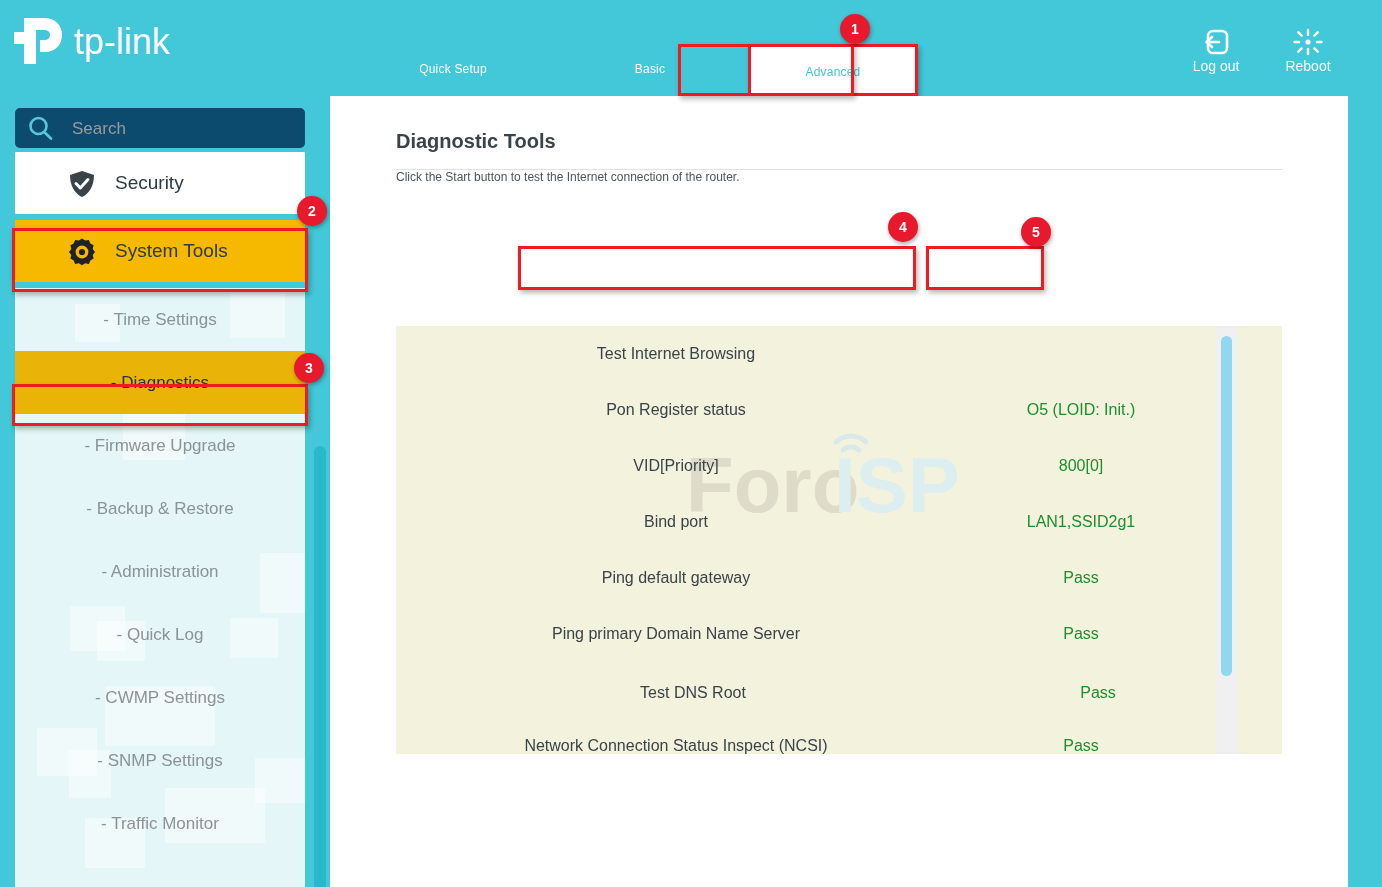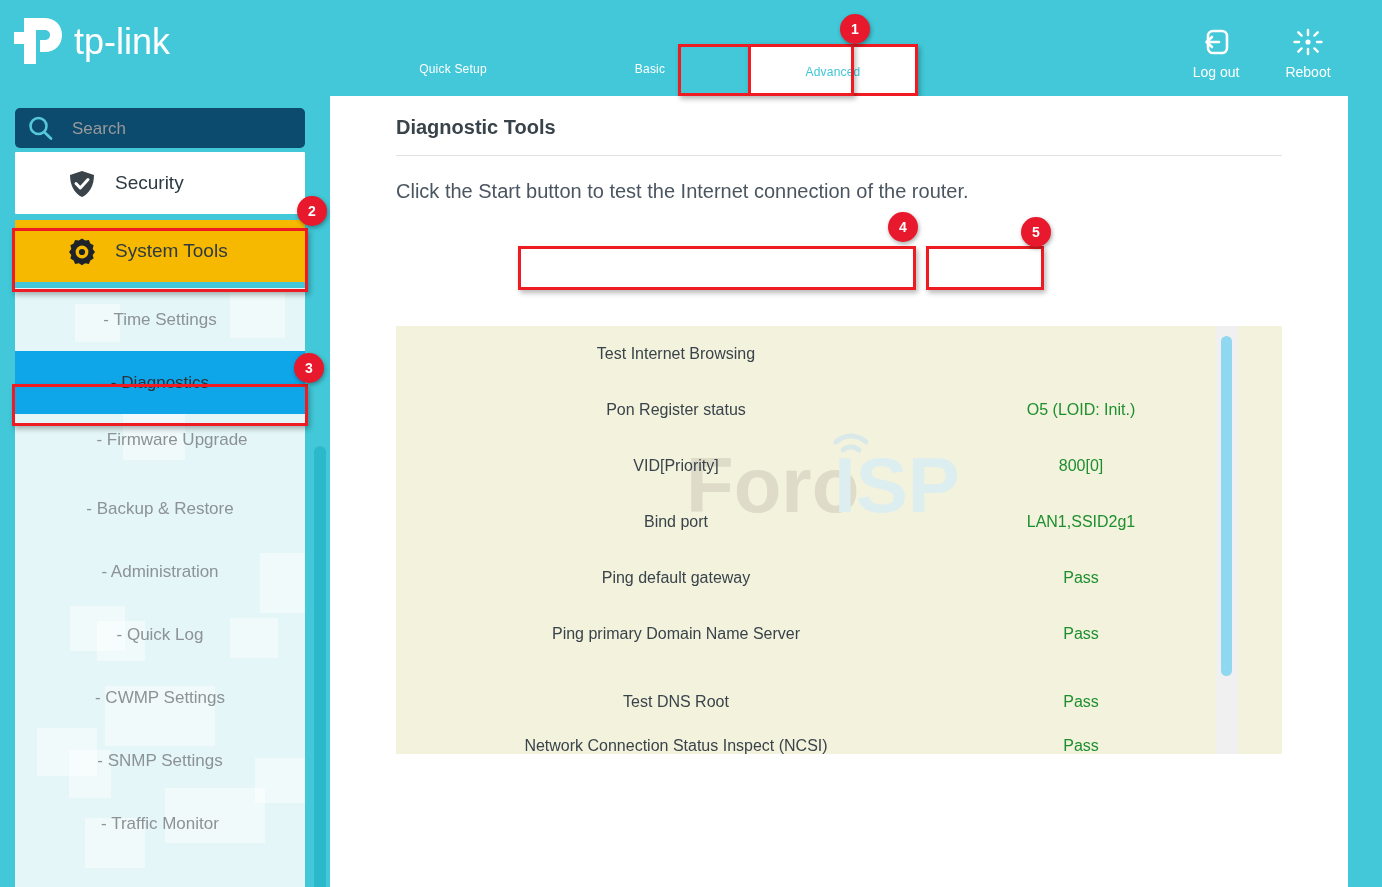--- a/index.html
+++ b/index.html
@@ -28,21 +28,21 @@
     border:3px solid #ee1c22;box-sizing:border-box;
     box-shadow:2px 3px 5px rgba(0,0,0,.28);
   }
 
   .topicons{position:absolute;right:28px;top:28px;height:58px;}
   .topicon{
     float:left;width:92px;text-align:center;color:#ffffff;cursor:pointer;
   }
   .topicon .gl{display:block;height:30px;}
   .topicon .gl svg{display:block;margin:0 auto;}
-  .topicon .lbl{display:block;font-size:14px;margin-top:6px;}
+  .topicon .lbl{display:block;font-size:14px;}
 
   
   .sidebar{
     position:absolute;left:0;top:96px;width:330px;height:791px;
     background:#42c8d8;overflow:hidden;
   }
   .searchbox{
     position:absolute;left:15px;top:12px;width:290px;height:40px;
     background:#0c4a6e;border-radius:5px;
   }
@@ -72,33 +72,33 @@
 
   .subnav{
     position:absolute;left:15px;top:192px;width:290px;height:766px;
     background:#e4f6f7;overflow:hidden;
   }
   .wm{position:absolute;background:#ffffff;opacity:.45;}
   .subitem{
     position:absolute;left:0;width:290px;height:63px;line-height:63px;
     text-align:center;font-size:17px;color:#8c9296;cursor:pointer;
   }
-  .subitem.sel{color:#27343c;background:#0ea5e9;}
+  .subitem.sel{color:#27343c;background:#eab308;}
 
   .sbar-track{position:absolute;left:314px;top:350px;width:12px;height:536px;}
   .sbar-thumb{position:absolute;left:0;top:0;width:12px;height:536px;background:#2cb8cb;border-radius:6px;}
 
   
   .content{
     position:absolute;left:330px;top:96px;width:1018px;height:791px;background:#ffffff;
   }
   .panel{position:absolute;left:66px;top:0;width:886px;}
-  .ptitle{font-size:20px;font-weight:bold;color:#39434a;padding-top:20px;}
+  .ptitle{font-size:20px;font-weight:bold;color:#39434a;padding-top:34px;}
   .phr{margin-top:16px;height:1px;background:#dfe2e4;}
-  .pdesc{margin-top:24px;font-size:20px;color:#4a5560;}
+  .pdesc{font-size:12px;color:#4a5560;}
 
   .formrow{position:absolute;left:66px;top:248px;width:900px;height:44px;}
   .flabel{
     position:absolute;left:0;top:0;height:44px;line-height:44px;
     font-size:16px;color:#4a5560;
   }
   .selwrap{
     position:absolute;left:126px;top:0;width:390px;height:42px;
     background:#ffffff;border:1px solid #bfc4c8;box-sizing:border-box;
   }
@@ -239,21 +239,21 @@
       <div class="wm" style="left:215px;top:330px;width:48px;height:40px;"></div>
       <div class="wm" style="left:90px;top:398px;width:110px;height:60px;"></div>
       <div class="wm" style="left:22px;top:440px;width:60px;height:48px;"></div>
       <div class="wm" style="left:54px;top:462px;width:42px;height:48px;"></div>
       <div class="wm" style="left:150px;top:500px;width:100px;height:55px;"></div>
       <div class="wm" style="left:70px;top:530px;width:60px;height:50px;"></div>
       <div class="wm" style="left:240px;top:470px;width:50px;height:45px;"></div>
 
       <div class="subitem" style="top:0px;">- Time Settings</div>
       <div class="subitem sel" style="top:63px;">- Diagnostics</div>
-      <div class="subitem" style="top:120px;padding-left:12px;">- Firmware Upgrade</div>
+      <div class="subitem" style="top:126px;">- Firmware Upgrade</div>
       <div class="subitem" style="top:252px;">- Administration</div>
       <div class="subitem" style="top:189px;">- Backup &amp; Restore</div>
       <div class="subitem" style="top:315px;">- Quick Log</div>
       <div class="subitem" style="top:378px;">- CWMP Settings</div>
       <div class="subitem" style="top:504px;">- Traffic Monitor</div>
       <div class="subitem" style="top:441px;">- SNMP Settings</div>
     </div>
 
     <div class="sbar-track">
       <div class="sbar-thumb"></div>
@@ -306,21 +306,21 @@
         <span class="resval">LAN1,SSID2g1</span>
       </div>
       <div class="resrow" style="top:224px;">
         <span class="resname">Ping default gateway</span>
         <span class="resval">Pass</span>
       </div>
       <div class="resrow" style="top:280px;">
         <span class="resname">Ping primary Domain Name Server</span>
         <span class="resval">Pass</span>
       </div>
-      <div class="resrow" style="top:348px;">
+      <div class="resrow" style="top:339px;margin-left:17px;">
         <span class="resname">Test DNS Root</span>
         <span class="resval">Pass</span>
       </div>
       <div class="resrow" style="top:392px;">
         <span class="resname">Network Connection Status Inspect (NCSI)</span>
         <span class="resval">Pass</span>
       </div>
     </div>
 
     <div class="res-sbar-track">

